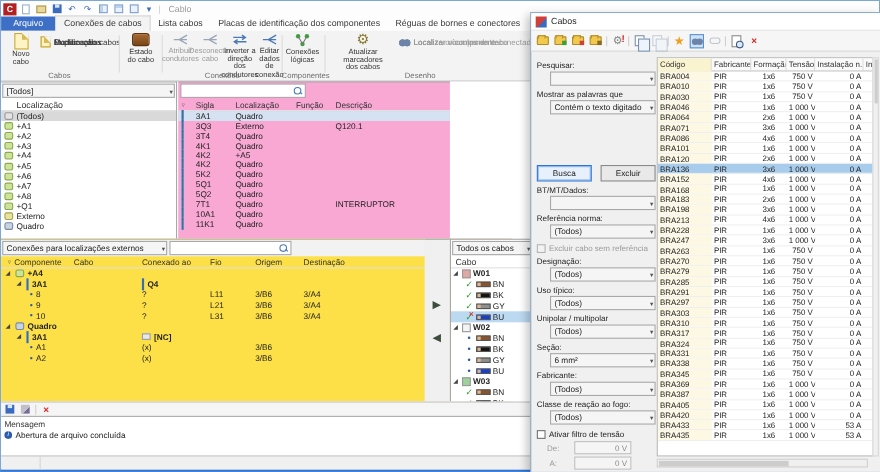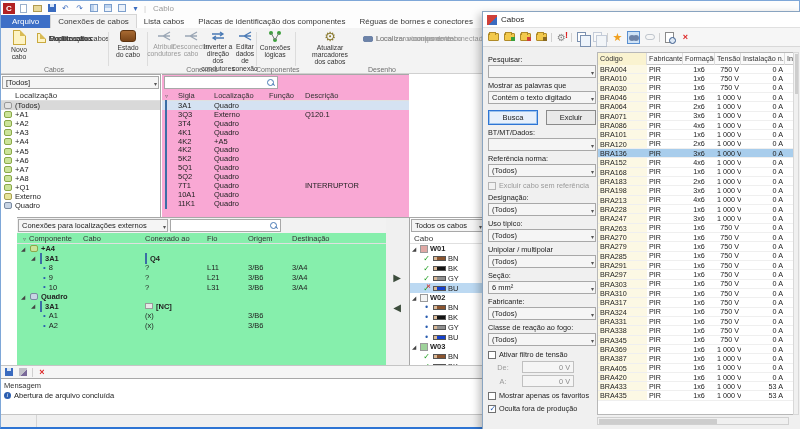--- a/index.html
+++ b/index.html
@@ -72,21 +72,21 @@
   #sigla-search { margin:1px 0 1px 2px; width:114px; }
   #sigla-search input { width:100%; height:100%; border:none; outline:none; font-size:7.5px; padding:0 12px 0 2px; }
   .sig-head, .sig-row { display:grid; grid-template-columns:16px 36px 55px 36px 1fr; align-items:center; font-size:7.5px; }
   .sig-head { height:11px; border-bottom:1px solid #e0e0e0; color:#333; }
   .sig-row { height:8.9px; }
   .sig-row.sel { background:#d5e2f2; }
   .comp-ic { width:9px; height:6px; border:1px solid #3a6ea5; background:#ddebf7; margin-left:3px; }
   .sortg { font-size:6px; color:#666; padding-left:3px; font-family:"DejaVu Sans",sans-serif; }
 
   
-  #conn-panel { position:absolute; left:16px; top:216px; width:464px; height:148px; background:#86efac; border-top:1px solid #a8a8a8; }
+  #conn-panel { position:absolute; left:0; top:216px; width:464px; height:148px; background:#fde047; border-top:1px solid #a8a8a8; }
   #conn-hdr { display:flex; gap:2px; padding:1px 0 1px 1px; background:#f2f2f2; }
   #conn-combo { width:150px; }
   #conn-search { width:111px; }
   .conn-head, .conn-row { display:grid; grid-template-columns:66px 62px 62px 41px 44px 1fr; align-items:center; font-size:7.5px; }
   .conn-head { height:11px; border-bottom:1px solid #e0e0e0; color:#333; }
   .conn-row { height:9.6px; }
   .cell0 { display:flex; align-items:center; gap:3px; overflow:visible; white-space:nowrap; }
   .expander { font-size:5.5px; color:#444; font-family:"DejaVu Sans",sans-serif; width:6px; }
   .bold { font-weight:bold; }
   .dotb { color:#2a5db0; font-size:8px; line-height:6px; }
@@ -138,23 +138,23 @@
   .pages::after { content:""; position:absolute; left:2px; top:2px; width:9px; height:10px; background:#eef4fb; border:1px solid #7a90b0; }
   .ti.dis { opacity:.4; }
   .star { color:#f0a020; font-size:11px; font-family:"DejaVu Sans",sans-serif; }
   .ti.pressed { background:#cfe3f7; border:1px solid #5a8fd0; }
   .prev { width:9px; height:11px; background:#fff; border:1px solid #8a8a8a; position:relative; }
   .prev::after { content:""; position:absolute; right:-3px; bottom:-2px; width:5px; height:5px; border:1.3px solid #3a5a8a; border-radius:50%; background:#dce8f5; }
   .chain { width:10px; height:6px; border:1.3px solid #708090; border-radius:3px; }
 
   #dlg-filters { position:absolute; left:5px; top:40px; width:108px; }
   .flabel { font-size:7.3px; color:#222; margin:3px 0 1px; }
-  #dlg-filters .combo { height:13px; }
+  #dlg-filters .combo { height:13px;margin-left:12px; }
   .btnrow { display:flex; gap:8px; margin:6px 0 3px; }
-  .wbtn { flex:1; border:1px solid #8a8a8a; background:#e9e9e9; height:15px; font-size:7.5px; text-align:center; line-height:13px; color:#222; }
+  .wbtn { flex:1; border:1px solid #8a8a8a; background:#e9e9e9; height:15px; font-size:7.5px; text-align:center; line-height:13px; color:#222;margin-top:40px; }
   .wbtn.focus { border:1px solid #2e75d4; box-shadow:inset 0 0 0 1px #9cc3ee; background:#e7f0fb; }
   .cbrow { display:flex; align-items:center; gap:3px; margin-top:4px; font-size:7.3px; }
   .cbrow.dis { color:#9a9a9a; }
   .cb { width:8px; height:8px; border:1px solid #707070; background:#fff; flex:none; position:relative; }
   .cb.dis { border-color:#b5b5b5; background:#f2f2f2; }
   .cb.on::after { content:"✓"; position:absolute; left:0.5px; top:-1.5px; font-size:8px; color:#2a5db0; font-family:"DejaVu Sans",sans-serif; }
   .vrow { display:flex; align-items:center; gap:4px; margin-top:2px; }
   .vrow .vl { width:30px; text-align:center; color:#9a9a9a; font-size:7.3px; }
   .vfield { width:52px; height:12px; border:1px solid #c0c0c0; background:#f5f5f5; color:#8a8a8a; font-size:7.3px; text-align:right; padding:1px 3px 0 0; }
 

